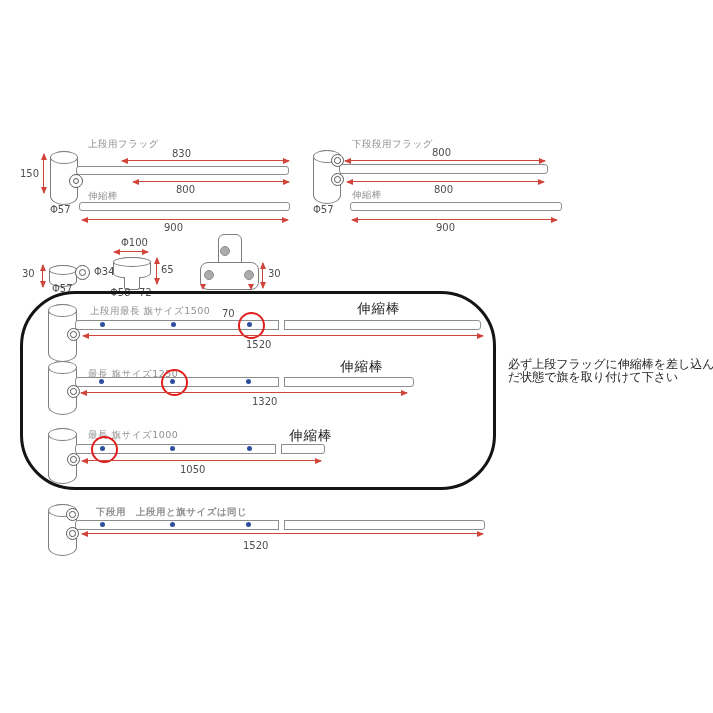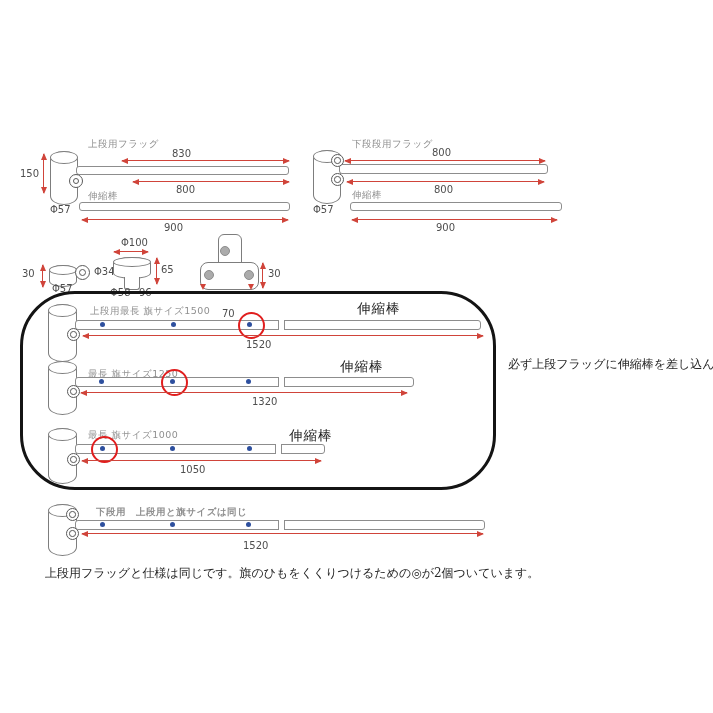--- a/index.html
+++ b/index.html
@@ -84,21 +84,21 @@
   <div class="ring" style="left:75px;top:265px;width:15px;height:15px;"></div>
   <div class="num" style="left:94px;top:266px;">Φ34</div>
   <div class="num" style="left:52px;top:283px;">Φ57</div>
 
   <div class="num" style="left:121px;top:237px;">Φ100</div>
   <div class="dim" style="left:114px;top:251px;width:34px;"></div>
   <div class="cyl cyl-s" style="left:113px;top:257px;width:36px;height:20px;"></div>
   <div class="tabpart" style="left:124px;top:277px;width:14px;height:12px;border-top:none;border-radius:0 0 3px 3px;"></div>
   <div class="dimv" style="left:156px;top:258px;height:26px;"></div>
   <div class="num" style="left:161px;top:264px;">65</div>
-  <div class="num" style="left:110px;top:287px;">Φ58~96</div>
+  <div class="num" style="left:110px;top:287px;">Φ58~72</div>
 
   <div class="tabpart" style="left:218px;top:234px;width:22px;height:32px;border-radius:6px 6px 0 0;"></div>
   <div class="tabpart" style="left:200px;top:262px;width:57px;height:26px;border-radius:8px;"></div>
   <div class="hole" style="left:220px;top:246px;"></div>
   <div class="hole" style="left:204px;top:270px;"></div>
   <div class="hole" style="left:244px;top:270px;"></div>
   <div class="dimv" style="left:262px;top:263px;height:25px;"></div>
   <div class="num" style="left:268px;top:268px;">30</div>
   <div class="tickdown" style="left:200px;top:284px;"></div>
   <div class="tickdown" style="left:248px;top:284px;"></div>
@@ -140,29 +140,29 @@
   <div class="dot" style="left:170px;top:446px;"></div>
   <div class="dot" style="left:247px;top:446px;"></div>
   <div class="hl" style="left:91px;top:436px;"></div>
   <div class="big" style="left:289px;top:427px;">伸縮棒</div>
   <div class="ring" style="left:67px;top:453px;width:13px;height:13px;"></div>
   <div class="dim" style="left:82px;top:460px;width:239px;"></div>
   <div class="num" style="left:180px;top:464px;">1050</div>
 
   <div class="note" style="left:508px;top:358px;">
     <div>必ず上段フラッグに伸縮棒を差し込ん</div>
+    <div>だ状態で旗を取り付けて下さい</div>
   </div>
 
   <div class="cyl" style="left:48px;top:504px;width:27px;height:50px;"></div>
   <div class="ring" style="left:66px;top:508px;width:13px;height:13px;"></div>
   <div class="lbl" style="left:96px;top:506px;font-weight:bold;">下段用　上段用と旗サイズは同じ</div>
   <div class="pole" style="left:75px;top:520px;width:408px;height:8px;"></div>
   <div class="joint" style="left:278px;top:520px;width:5px;height:10px;"></div>
   <div class="dot" style="left:100px;top:522px;"></div>
   <div class="dot" style="left:170px;top:522px;"></div>
   <div class="dot" style="left:246px;top:522px;"></div>
   <div class="ring" style="left:66px;top:527px;width:13px;height:13px;"></div>
   <div class="dim" style="left:82px;top:533px;width:401px;"></div>
   <div class="num" style="left:243px;top:540px;">1520</div>
 
-  <div class="note" style="left:45px;top:567px;">上段用フラッグと仕様は同じです。旗のひもをくくりつけるための◎が2個ついています。</div>
 
 </div>
 
 </body></html>

